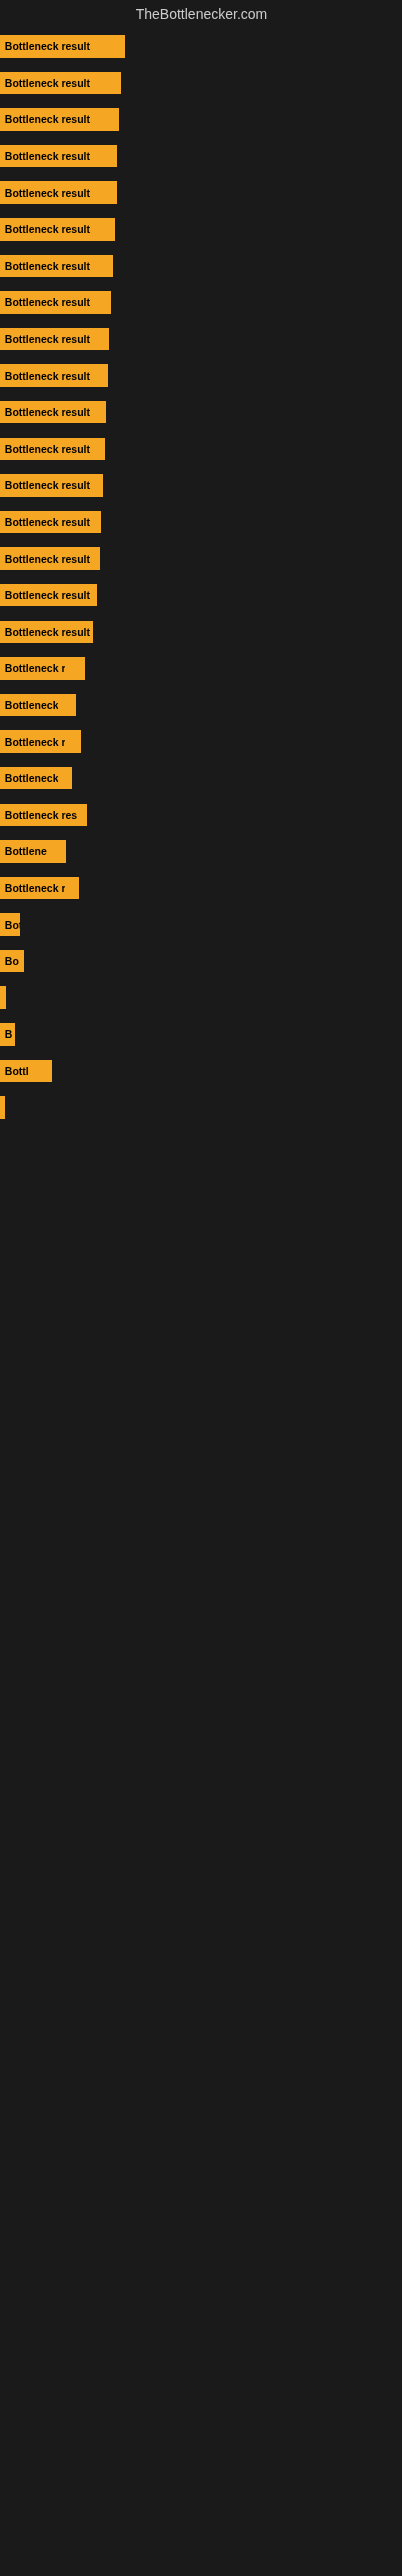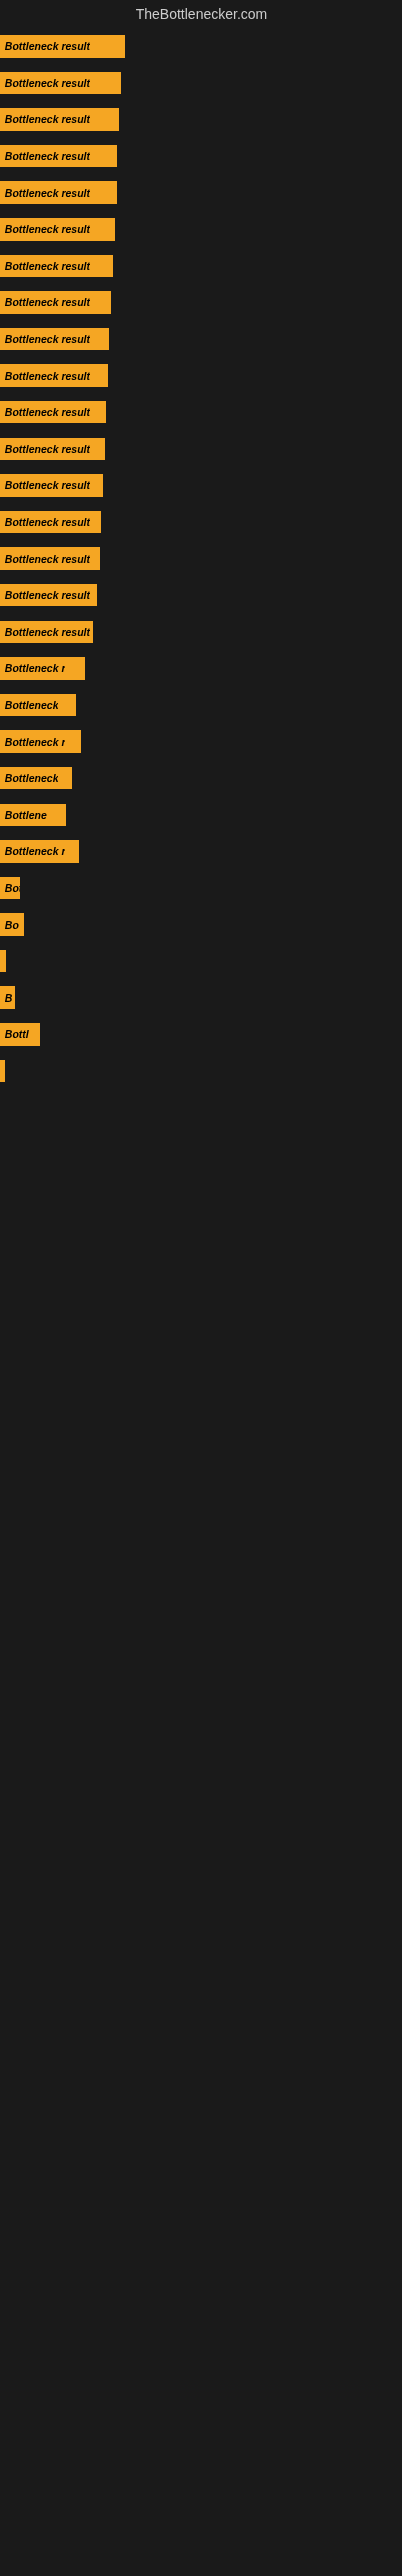--- a/index.html
+++ b/index.html
@@ -29,21 +29,20 @@
       margin-bottom: 1.6px;
     }
     .bar {
       height: 22.5px;
       background-color: #f5a623;
       display: flex;
       align-items: center;
       padding-left: 4.8px;
       position: absolute;
       left: 0;
-      font-style: italic;
     }
     .bar-label {
       color: #000;
       font-size: 10.5px;
       font-weight: bold;
       white-space: nowrap;
       overflow: hidden;
     }
   </style>
 </head>
@@ -153,20 +152,25 @@
       <div class="bar" style="width: 81px;">
         <span class="bar-label">Bottleneck r</span>
       </div>
     </div>
     <div class="bar-container">
       <div class="bar" style="width: 72px;">
         <span class="bar-label">Bottleneck</span>
       </div>
     </div>
     <div class="bar-container">
+      <div class="bar" style="width: 87px;">
+        <span class="bar-label">Bottleneck res</span>
+      </div>
+    </div>
+    <div class="bar-container">
       <div class="bar" style="width: 66px;">
         <span class="bar-label">Bottlene</span>
       </div>
     </div>
     <div class="bar-container">
       <div class="bar" style="width: 79px;">
         <span class="bar-label">Bottleneck r</span>
       </div>
     </div>
     <div class="bar-container">
@@ -183,21 +187,21 @@
       <div class="bar" style="width: 6.4px;">
         <span class="bar-label"></span>
       </div>
     </div>
     <div class="bar-container">
       <div class="bar" style="width: 14.5px;">
         <span class="bar-label">B</span>
       </div>
     </div>
     <div class="bar-container">
-      <div class="bar" style="width: 40px;">
+      <div class="bar" style="width: 52px;">
         <span class="bar-label">Bottl</span>
       </div>
     </div>
     <div class="bar-container">
       <div class="bar" style="width: 4.8px;">
         <span class="bar-label"></span>
       </div>
     </div>
   </div>
 

